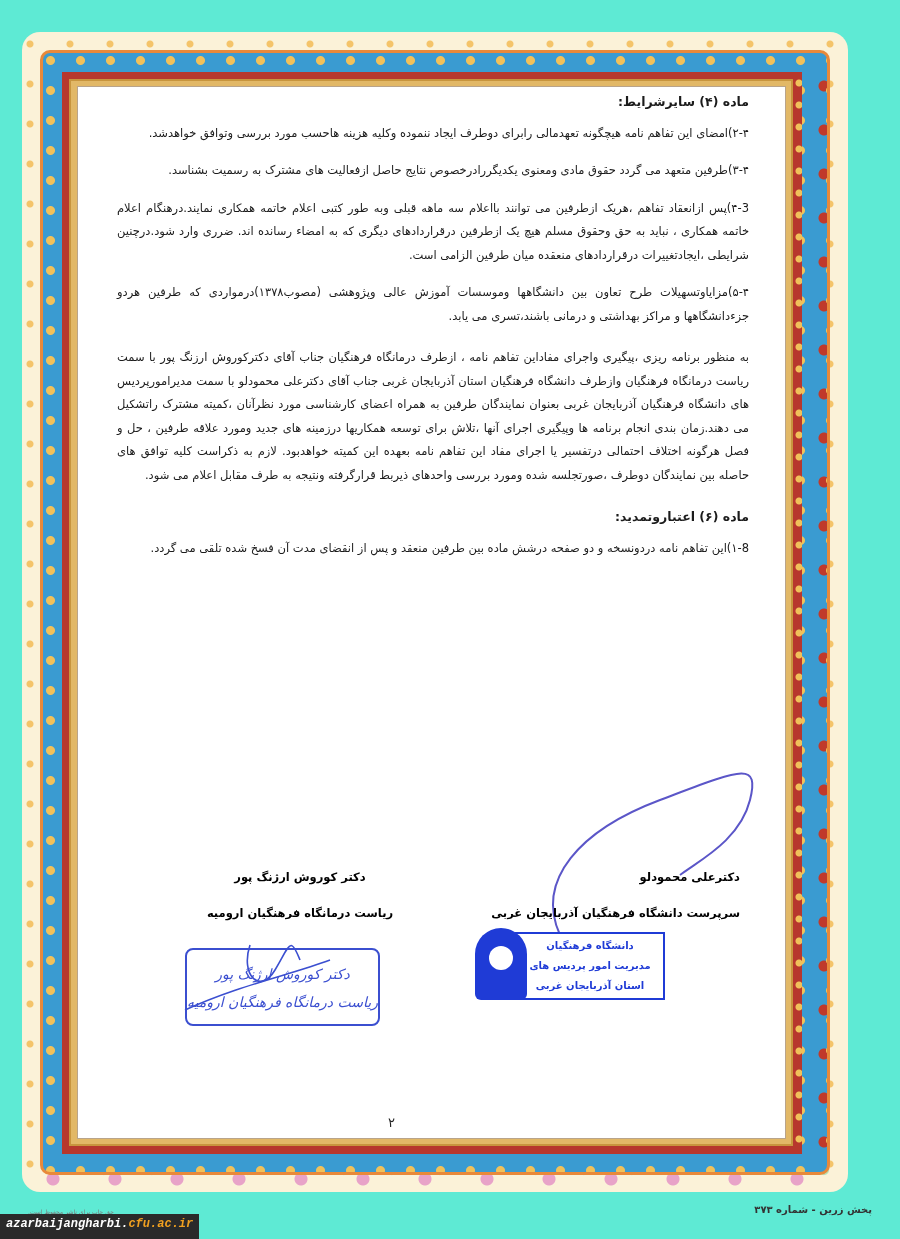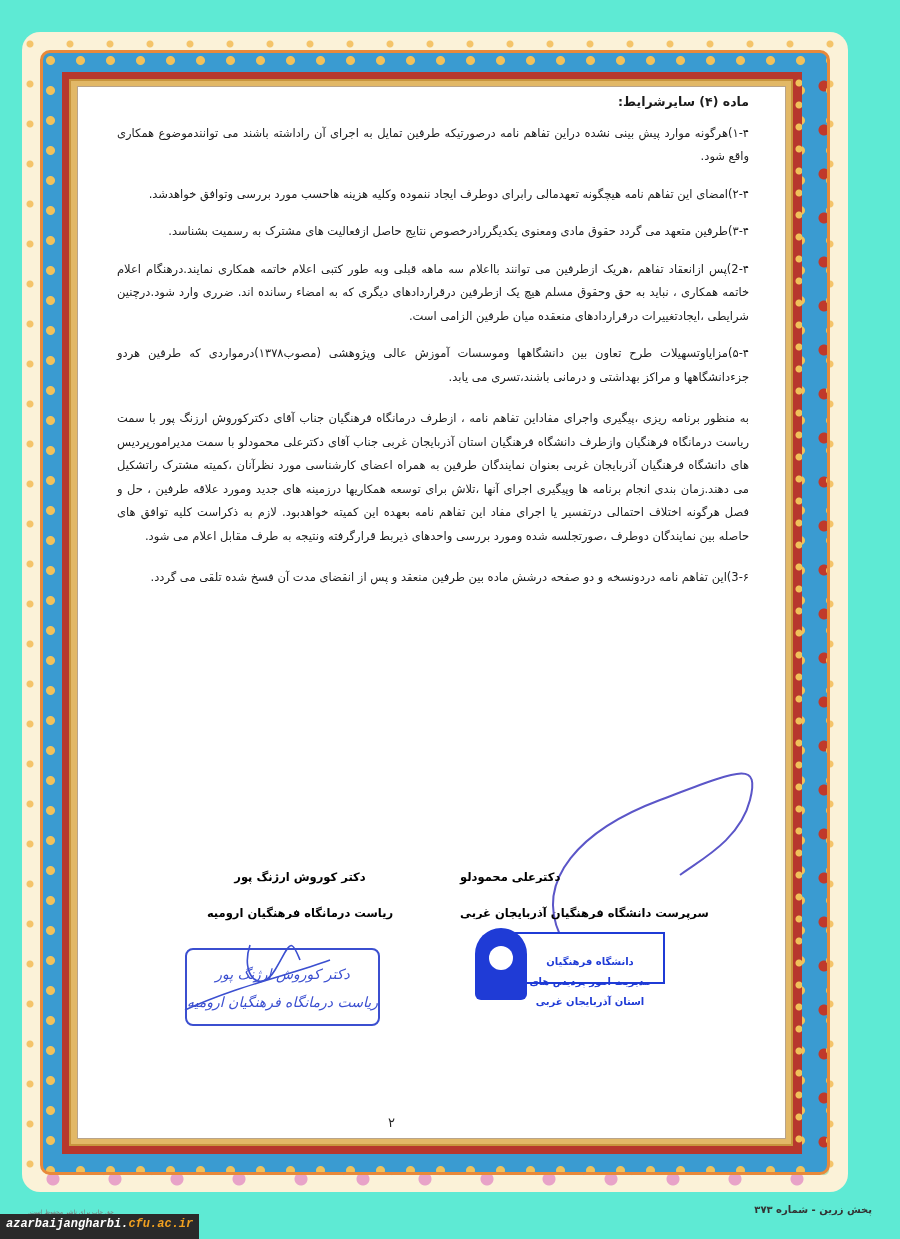--- a/index.html
+++ b/index.html
@@ -48,44 +48,44 @@
   }
   .content {
     position: absolute; left: 117px; top: 90px; width: 632px;
     direction: rtl; text-align: justify; color: #1c1c1c;
     font-size: 11.5px; line-height: 23.5px;
   }
   .heading { font-weight: bold; font-size: 12.5px; margin-bottom: 8px; }
   .para { margin-bottom: 14px; }
   .para.tight { margin-bottom: 18px; }
   .sig-area { position: absolute; left: 180px; top: 870px; width: 560px; height: 170px; direction: rtl; }
-  .sig-right { position: absolute; right: 0; top: 0; width: 280px; text-align: left; font-weight: bold; font-size: 11.5px; }
+  .sig-right { position: absolute; right: 0; top: 0; width: 280px; text-align: right; font-weight: bold; font-size: 11.5px; }
   .sig-left { position: absolute; left: 0; top: 0; width: 240px; text-align: center; font-weight: bold; font-size: 11.5px; }
   .sig-name { margin-bottom: 22px; }
   .stamp-left {
     position: absolute; left: 5px; top: 78px; width: 195px; height: 78px;
     border: 2px solid #3b4fd0; border-radius: 8px; color: #3b4fd0;
     font-size: 14px; font-style: italic; text-align: center; padding-top: 10px; line-height: 28px;
   }
   .stamp-right {
     position: absolute; left: 295px; top: 58px; width: 190px; height: 80px;
     color: #1f3bd6;
   }
   .stamp-logo {
     position: absolute; left: 0; top: 0; width: 52px; height: 72px;
     background: #1f3bd6; border-radius: 26px 26px 6px 6px;
   }
   .stamp-logo::after {
     content: ""; position: absolute; left: 14px; top: 18px; width: 24px; height: 24px;
     background: #ffffff; border-radius: 50%;
   }
   .stamp-box {
-    position: absolute; left: 40px; top: 4px; width: 150px; height: 52px;
+    position: absolute; left: 40px; top: 4px; width: 150px; height: 68px;
     border: 2px solid #1f3bd6; text-align: center; font-weight: bold; font-size: 10px; line-height: 20px;
-    padding-top: 18px; direction: rtl; background: #fff;
+    padding-top: 2px; direction: rtl; background: #fff;
   }
   .page-number { position: absolute; left: 388px; top: 1115px; font-size: 13px; color: #222; }
   .footer-publisher { position: absolute; right: 28px; top: 1204px; font-size: 10px; color: #333; direction: rtl; font-weight: bold; }
   .footer-copyright { position: absolute; left: 28px; top: 1208px; font-size: 6px; color: #777; direction: rtl; }
   .watermark {
     position: absolute; left: 0; top: 1214px; height: 32px; padding: 0 6px;
     background: #2a2a2a; font-style: italic; font-weight: bold; font-size: 12px; line-height: 20px;
     font-family: Liberation Mono, monospace;
     text-align: center;
   }
@@ -99,31 +99,31 @@
 <div class="page">
   <div class="frame-outer"></div>
   <div class="frame-blue"></div>
   <div class="frame-red"></div>
   <div class="frame-gold"></div>
   <div class="sheet"></div>
 
   <div class="content">
     <div>
       <div class="heading">ماده (۴) سایرشرایط:</div>
-      <p class="para">۱-۴)هرگونه موارد پیش بینی نشده دراین تفاهم نامه درصورتیکه طرفین تمایل به اجرای آن راداشته باشند می توانندموضوع همکاری واقع شود.</p>
       <p class="para">۲-۴)امضای این تفاهم نامه هیچگونه تعهدمالی رابرای دوطرف ایجاد ننموده وکلیه هزینه هاحسب مورد بررسی وتوافق خواهدشد.</p>
       <p class="para">۳-۴)طرفین متعهد می گردد حقوق مادی ومعنوی یکدیگررادرخصوص نتایج حاصل ازفعالیت های مشترک به رسمیت بشناسد.</p>
-      <p class="para">2-۴)پس ازانعقاد تفاهم ،هریک ازطرفین می توانند بااعلام سه ماهه قبلی وبه طور کتبی اعلام خاتمه همکاری نمایند.درهنگام اعلام خاتمه همکاری ، نباید به حق وحقوق مسلم هیچ یک ازطرفین درقراردادهای دیگری که به امضاء رسانده اند. ضرری وارد شود.درچنین شرایطی ،ایجادتغییرات درقراردادهای منعقده میان طرفین الزامی است.</p>
+      <p class="para">۴-3)پس ازانعقاد تفاهم ،هریک ازطرفین می توانند بااعلام سه ماهه قبلی وبه طور کتبی اعلام خاتمه همکاری نمایند.درهنگام اعلام خاتمه همکاری ، نباید به حق وحقوق مسلم هیچ یک ازطرفین درقراردادهای دیگری که به امضاء رسانده اند. ضرری وارد شود.درچنین شرایطی ،ایجادتغییرات درقراردادهای منعقده میان طرفین الزامی است.</p>
       <p class="para tight">۵-۴)مزایاوتسهیلات طرح تعاون بین دانشگاهها وموسسات آموزش عالی وپژوهشی (مصوب۱۳۷۸)درمواردی که طرفین هردو جزءدانشگاهها و مراکز بهداشتی و درمانی باشند،تسری می یابد.</p>
     </div>
     <div>
       <p class="para tight">به منظور برنامه ریزی ،پیگیری واجرای مفاداین تفاهم نامه ، ازطرف درمانگاه فرهنگیان  جناب آقای دکترکوروش  ارزنگ پور  با سمت ریاست درمانگاه فرهنگیان  وازطرف دانشگاه فرهنگیان استان آذربایجان غربی جناب  آقای دکترعلی محمودلو با سمت مدیرامورپردیس های دانشگاه فرهنگیان آذربایجان غربی بعنوان نمایندگان طرفین به همراه اعضای کارشناسی مورد نظرآنان ،کمیته مشترک راتشکیل می دهند.زمان بندی انجام برنامه ها وپیگیری اجرای آنها ،تلاش برای توسعه همکاریها درزمینه های جدید ومورد علاقه طرفین ، حل و فصل هرگونه اختلاف احتمالی درتفسیر یا اجرای مفاد این تفاهم نامه بعهده این کمیته خواهدبود. لازم به ذکراست کلیه توافق های حاصله بین نمایندگان دوطرف ،صورتجلسه شده ومورد بررسی واحدهای ذیربط قرارگرفته ونتیجه به طرف مقابل اعلام می شود.</p>
     </div>
     <div>
-      <p class="para">3-۶)این تفاهم نامه دردونسخه و دو صفحه درشش ماده بین طرفین منعقد و پس از انقضای مدت آن فسخ شده تلقی می گردد.</p>
+      <div class="heading">ماده (۶) اعتباروتمدید:</div>
+      <p class="para">۱-8)این تفاهم نامه دردونسخه و دو صفحه درشش ماده بین طرفین منعقد و پس از انقضای مدت آن فسخ شده تلقی می گردد.</p>
     </div>
   </div>
 
   <svg class="scribble" style="left:540px;top:760px;" width="230" height="180" viewBox="0 0 230 180">
     <path d="M20 175 C -5 120, 40 70, 120 40 S 220 0, 210 40 S 160 100, 140 115" fill="none" stroke="#5b56c8" stroke-width="2"></path>
   </svg>
 
   <div class="sig-area">
     <div class="sig-right">
       <div class="sig-name">دکترعلی محمودلو</div>

